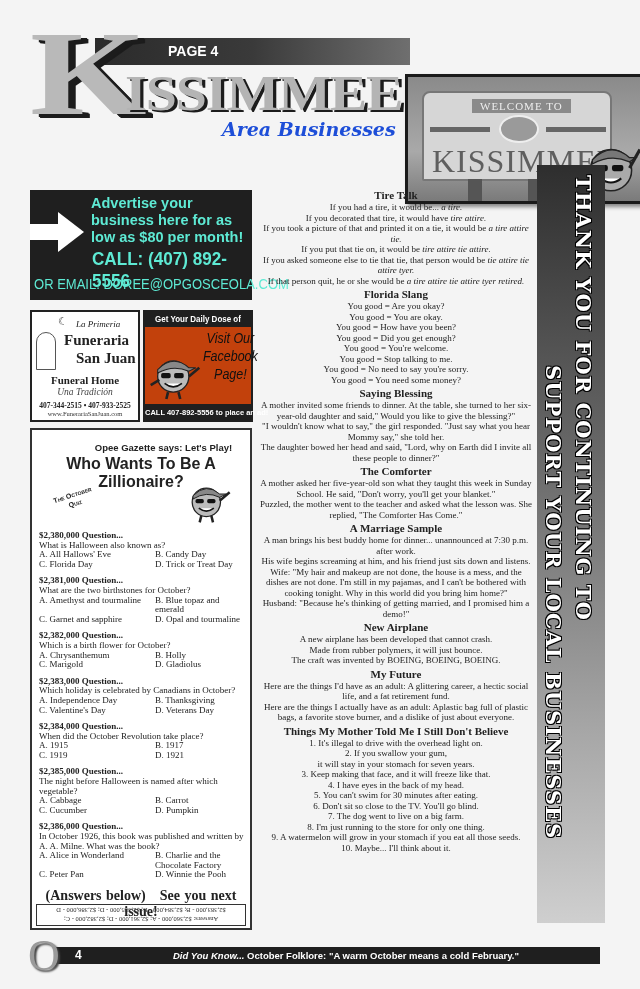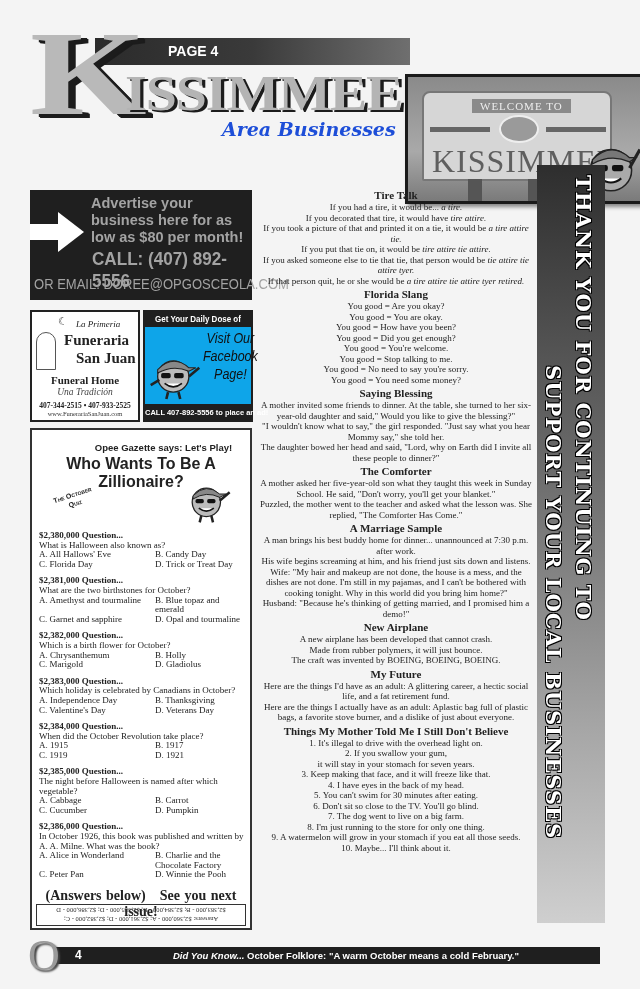--- a/index.html
+++ b/index.html
@@ -69,21 +69,21 @@
     font-family: "DejaVu Serif", serif; font-weight: bold; font-size: 21px; color: #fff;
     text-shadow: 1px 1px 0 #000, -1px -1px 0 #000, 1px -1px 0 #000, -1px 1px 0 #000;
     letter-spacing: 1px;
   }
   .vtext.l1 { left: 34px; }
   .vtext.l2 { left: 4px; top: 200px; }
 
   
   .ad-advertise {
     position: absolute; left: 30px; top: 190px; width: 222px; height: 110px; background: #1f1f1f;
-    color: #a3a3a3; font-family: "Liberation Sans", sans-serif;
+    color: #5eead4; font-family: "Liberation Sans", sans-serif;
   }
   .ad-arrow {
     position: absolute; left: 0; top: 22px; width: 0; height: 0;
   }
   .ad-arrow .shaft { position: absolute; left: 0; top: 12px; width: 32px; height: 16px; background: #fff; }
   .ad-arrow .head {
     position: absolute; left: 28px; top: 0; width: 0; height: 0;
     border-top: 20px solid transparent; border-bottom: 20px solid transparent; border-left: 26px solid #fff;
   }
   .ad-headline {
@@ -118,21 +118,21 @@
 
   
   .ad-laugh {
     position: absolute; left: 143px; top: 310px; width: 110px; height: 112px; background: #1f1f1f; border: 2px solid #1f1f1f;
   }
   .laugh-top {
     position: absolute; left: 0; top: 0; width: 106px; height: 15px; color: #fff; text-align: center;
     font-family: "Liberation Sans", sans-serif; font-size: 8.5px; line-height: 15px; font-weight: bold;
     transform: scaleX(.94);
   }
-  .laugh-body { position: absolute; left: 0; top: 15px; width: 106px; height: 77px; background: #0ea5e9; }
+  .laugh-body { position: absolute; left: 0; top: 15px; width: 106px; height: 77px; background: #c2410c; }
   .laugh-visit {
     position: absolute; left: 58px; top: 2px; font-family: "Liberation Sans", sans-serif; font-style: italic;
     font-size: 14.5px; line-height: 18px; text-align: center; color: #111; transform: scaleX(.86); transform-origin: left top;
   }
   .laugh-bottom {
     position: absolute; left: 0; top: 94px; width: 106px; height: 14px; color: #fff; text-align: center;
     font-family: "Liberation Sans", sans-serif; font-size: 7.5px; line-height: 14px; font-weight: bold; white-space: nowrap;
   }
   .mascot-small { position: absolute; left: 4px; top: 18px; }
 

